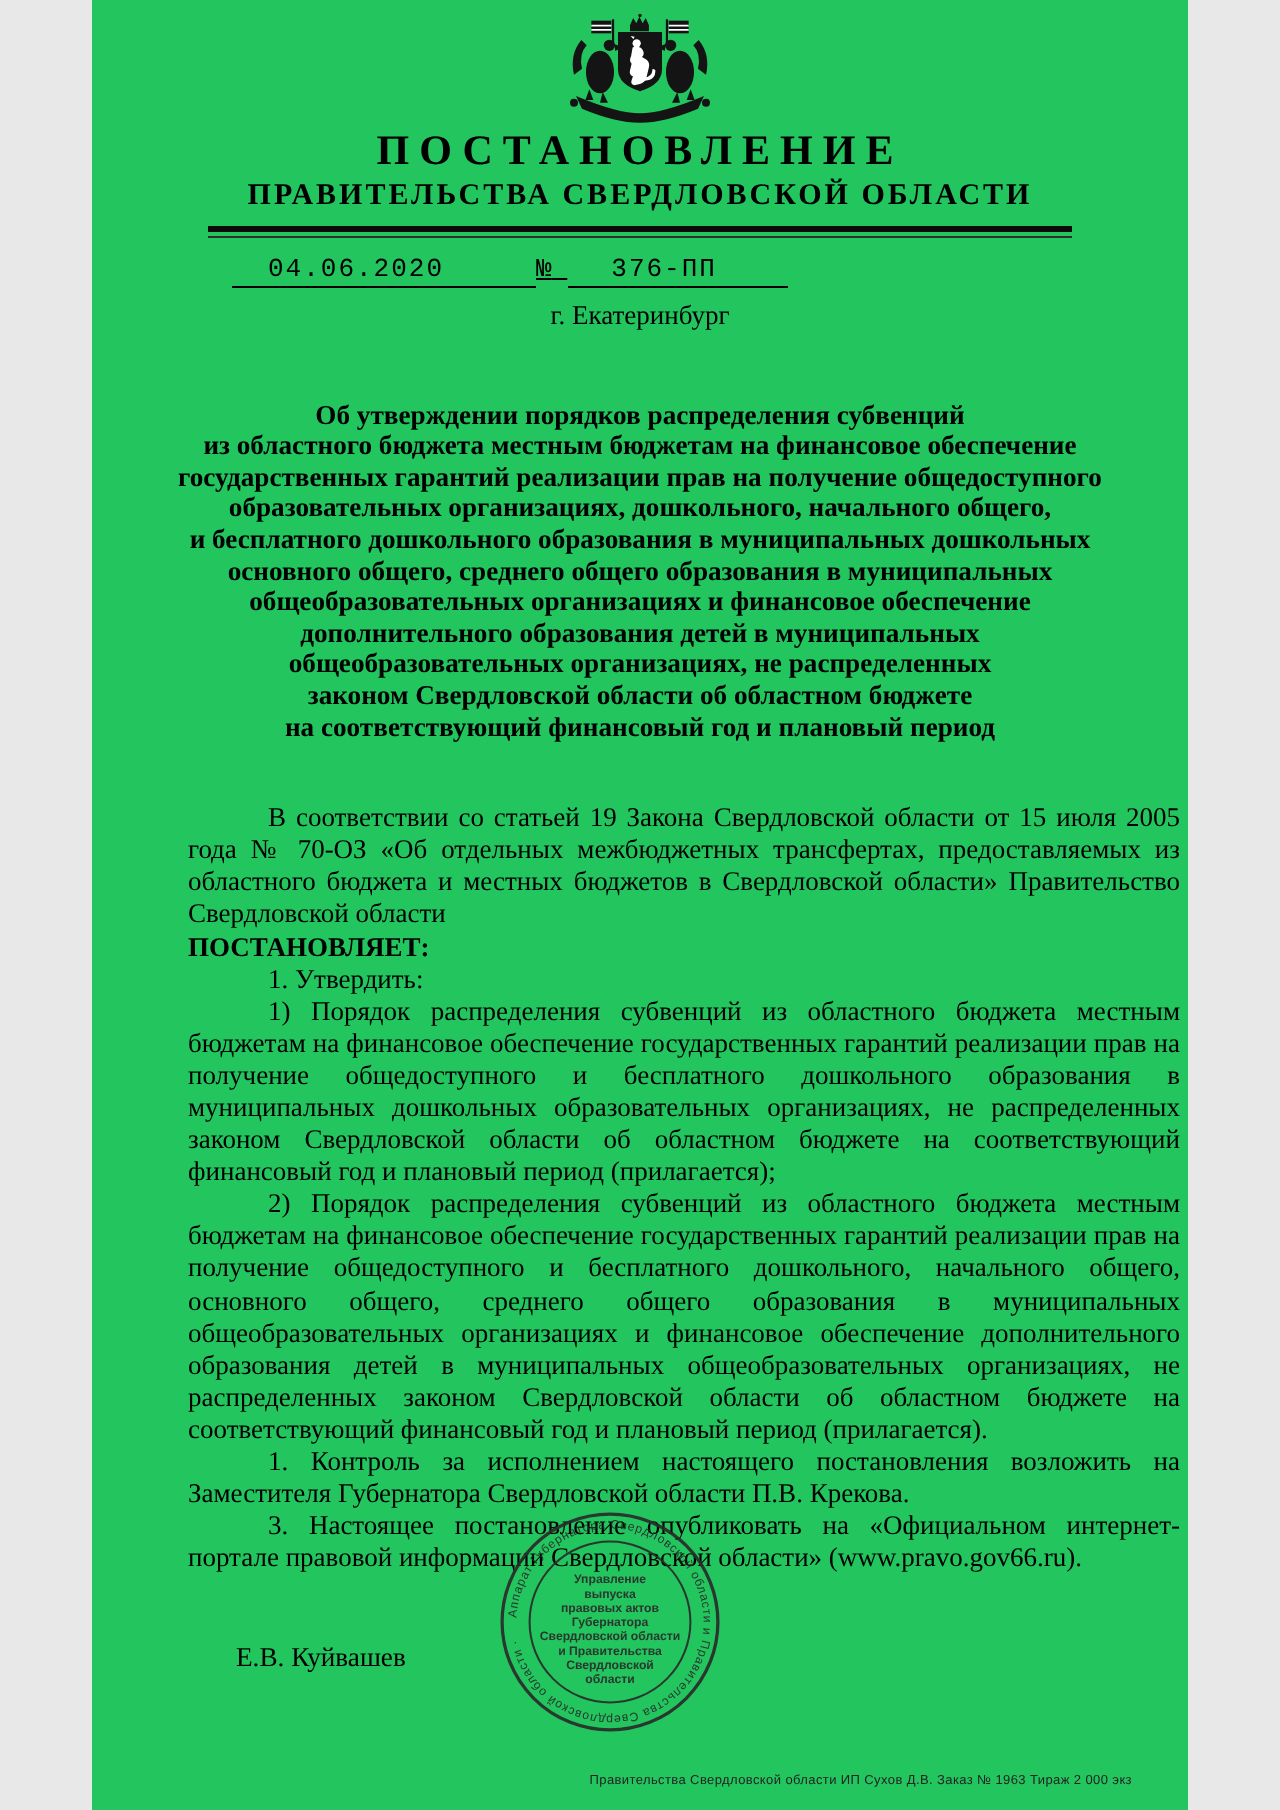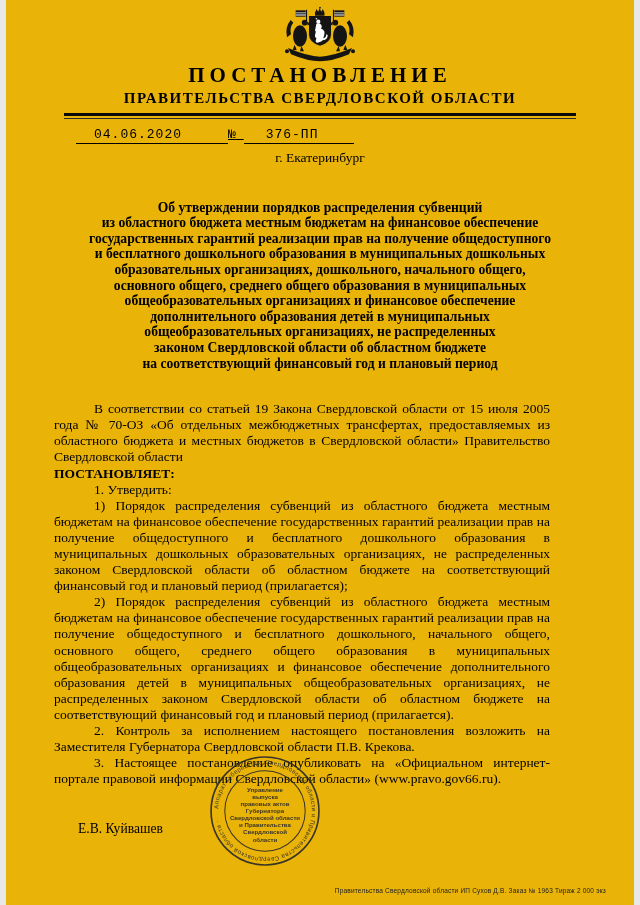--- a/index.html
+++ b/index.html
@@ -1,17 +1,17 @@
 <!DOCTYPE html>
 <html lang="ru"><head>
 <meta charset="utf-8">
 <style>
   html,body{margin:0;padding:0;background:#e8e8e8;}
   .page{
-    position:relative;width:628px;height:905px;margin:0 auto;background:#eab308;
+    position:relative;width:548px;height:905px;margin:0 auto;background:#22c55e;
     font-family:"Liberation Serif", serif;color:#000;overflow:hidden;
   }
   .emblem{display:block;margin:6px auto 0;width:90px;height:56px;}
   .doc-type{
     margin:2px 0 0;text-align:center;font-size:21px;font-weight:bold;
     letter-spacing:5px;line-height:1.1;
   }
   .org-title{
     margin:3px 0 0;text-align:center;font-size:15px;font-weight:bold;
     letter-spacing:1.5px;line-height:1.1;
@@ -113,37 +113,37 @@
       <span>№</span>
       <span class="u-num">376-ПП</span>
     </span>
   </div>
   <div class="city">г. Екатеринбург</div>
 
   <div class="doc-title">
     <div>Об утверждении порядков распределения субвенций</div>
     <div>из областного бюджета местным бюджетам на финансовое обеспечение</div>
     <div>государственных гарантий реализации прав на получение общедоступного</div>
+    <div>образовательных организациях, дошкольного, начального общего,</div>
     <div>и бесплатного дошкольного образования в муниципальных дошкольных</div>
-    <div>образовательных организациях, дошкольного, начального общего,</div>
     <div>основного общего, среднего общего образования в муниципальных</div>
     <div>общеобразовательных организациях и финансовое обеспечение</div>
     <div>дополнительного образования детей в муниципальных</div>
     <div>общеобразовательных организациях, не распределенных</div>
     <div>законом Свердловской области об областном бюджете</div>
     <div>на соответствующий финансовый год и плановый период</div>
   </div>
 
   <div class="body-block">
     <p class="para">В соответствии со статьей 19 Закона Свердловской области от 15 июля 2005 года № 70-ОЗ «Об отдельных межбюджетных трансфертах, предоставляемых из областного бюджета и местных бюджетов в Свердловской области» Правительство Свердловской области</p>
     <p class="para bold-left">ПОСТАНОВЛЯЕТ:</p>
     <p class="para">1. Утвердить:</p>
     <p class="para">1) Порядок распределения субвенций из областного бюджета местным бюджетам на финансовое обеспечение государственных гарантий реализации прав на получение общедоступного и бесплатного дошкольного образования в муниципальных дошкольных образовательных организациях, не распределенных законом Свердловской области об областном бюджете на соответствующий финансовый год и плановый период (прилагается);</p>
     <p class="para">2) Порядок распределения субвенций из областного бюджета местным бюджетам на финансовое обеспечение государственных гарантий реализации прав на получение общедоступного и бесплатного дошкольного, начального общего, основного общего, среднего общего образования в муниципальных общеобразовательных организациях и финансовое обеспечение дополнительного образования детей в муниципальных общеобразовательных организациях, не распределенных законом Свердловской области об областном бюджете на соответствующий финансовый год и плановый период (прилагается).</p>
-    <p class="para">2. Контроль за исполнением настоящего постановления возложить на Заместителя Губернатора Свердловской области П.В. Крекова.</p>
+    <p class="para">1. Контроль за исполнением настоящего постановления возложить на Заместителя Губернатора Свердловской области П.В. Крекова.</p>
     <p class="para">3. Настоящее постановление опубликовать на «Официальном интернет-портале правовой информации Свердловской области» (www.pravo.gov66.ru).</p>
   </div>
 
   <div class="sig-row">
     <div class="sig-right">Е.В. Куйвашев</div>
   </div>
 
   <svg class="stamp" viewBox="0 0 112 112" aria-hidden="true">
     <defs>
       <path id="stamp-ring" d="M 10 56 a 46 46 0 1 1 92 0 a 46 46 0 1 1 -92 0"></path>

